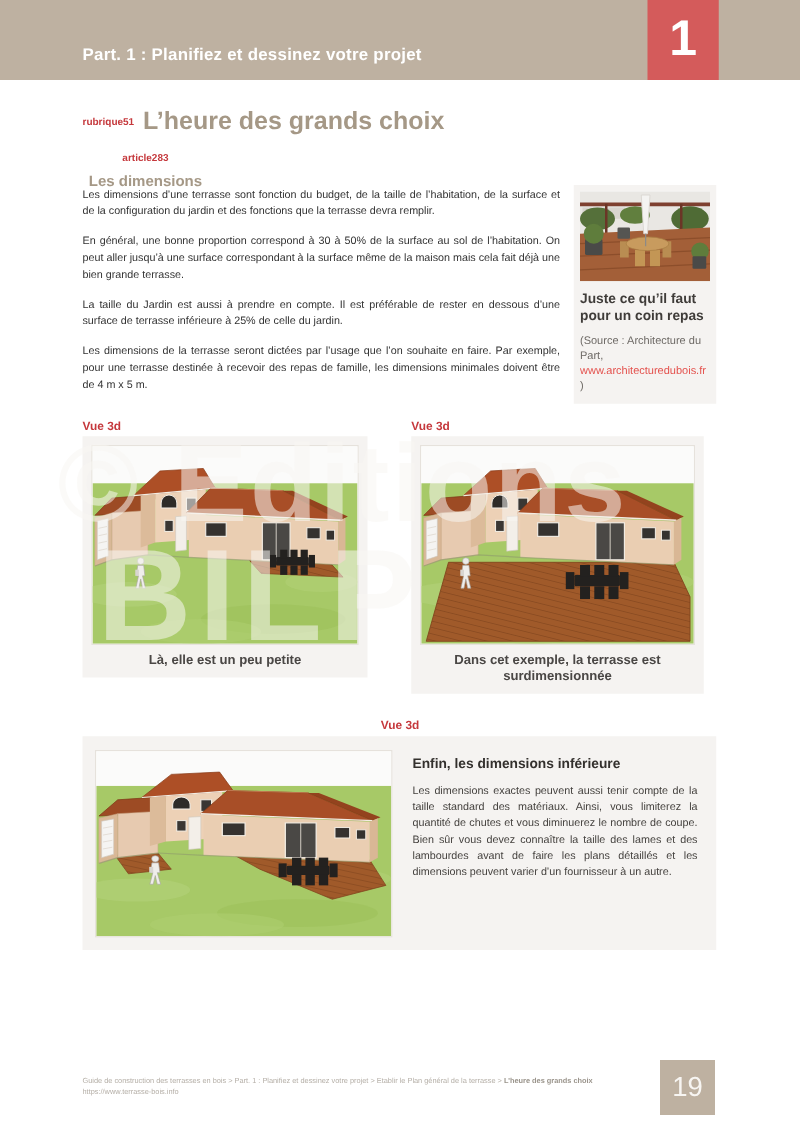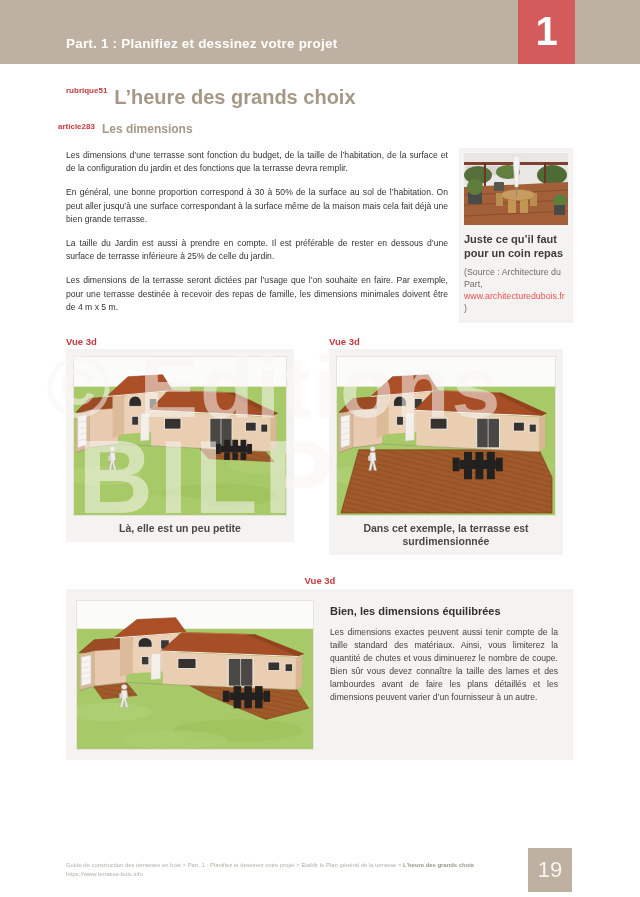--- a/index.html
+++ b/index.html
@@ -6,25 +6,25 @@
   body{font-family:"Liberation Sans",sans-serif;background:#fff;}
   #page{position:relative;width:640px;height:897px;background:#fff;overflow:hidden;}
 
   
   .header-bar{position:absolute;left:0;top:0;width:640px;height:64px;background:#beb1a1;}
   .header-title{position:absolute;left:66px;top:36px;color:#fff;font-size:13.5px;font-weight:bold;letter-spacing:.2px;}
   .chapter-box{position:absolute;left:518px;top:0;width:57px;height:64px;background:#d45b5b;
                color:#fff;font-size:40px;font-weight:bold;text-align:center;line-height:62px;}
 
   
-  .title-row{position:absolute;display:flex;align-items:flex-start;gap:7px;}
+  .title-row{position:absolute;display:flex;align-items:center;gap:7px;}
   .tag{color:#c5383c;font-size:8px;font-weight:bold;}
   .rubrique-row{left:66px;top:86px;}
   .rubrique-title{color:#a59886;font-size:20px;font-weight:bold;}
-  .article-row{left:58px;top:122px;}
+  .article-row{left:71px;top:122px;flex-direction:column;}
   .article-title{color:#a59886;font-size:12px;font-weight:bold;}
 
   
   .bodycol{position:absolute;left:66px;top:149px;width:382px;}
   .bodycol p{margin:0 0 11px 0;font-size:8.6px;line-height:13.2px;color:#333;
              text-align:justify;text-justify:inter-word;}
 
   
   .sidebar{position:absolute;left:459px;top:148px;width:114px;background:#f5f3f1;padding:5px 5px 9px 5px;box-sizing:border-box;}
   .sidebar-photo{display:block;width:104px;height:72px;background:#fff;}
@@ -205,21 +205,21 @@
   <div class="fig-box" id="figbox-3">
     <svg class="fig-img" width="236" height="148" viewBox="0 0 220 160" preserveAspectRatio="none">
       <use href="#skylawn"></use>
       <polygon points="14,90 46,88 56,102 24,106" fill="url(#planks)" stroke="#7f431c" stroke-width="0.6"></polygon>
       <polygon points="100,88 204,94 216,116 176,128 122,102" fill="url(#planks)" stroke="#7f431c" stroke-width="0.6"></polygon>
       <use href="#housebase"></use>
       <use href="#dining" transform="translate(158,104)"></use>
       <use href="#person" transform="translate(44,106)"></use>
     </svg>
     <div class="fig3-text">
-      <div class="fig3-heading">Bien, les dimensions équilibrées</div>
+      <div class="fig3-heading">Enfin, les dimensions inférieure</div>
       <div class="fig3-body">Les dimensions exactes peuvent aussi tenir compte de la taille standard des matériaux. Ainsi, vous limiterez la quantité de chutes et vous diminuerez le nombre de coupe. Bien sûr vous devez connaître la taille des lames et des lambourdes avant de faire les plans détaillés et les dimensions peuvent varier d’un fournisseur à un autre.</div>
     </div>
   </div>
 
   <div class="watermark">
     <div class="wm1">© Editions</div>
     <div class="wm2">BILP</div>
   </div>
 
   <div class="footer-crumbs">

